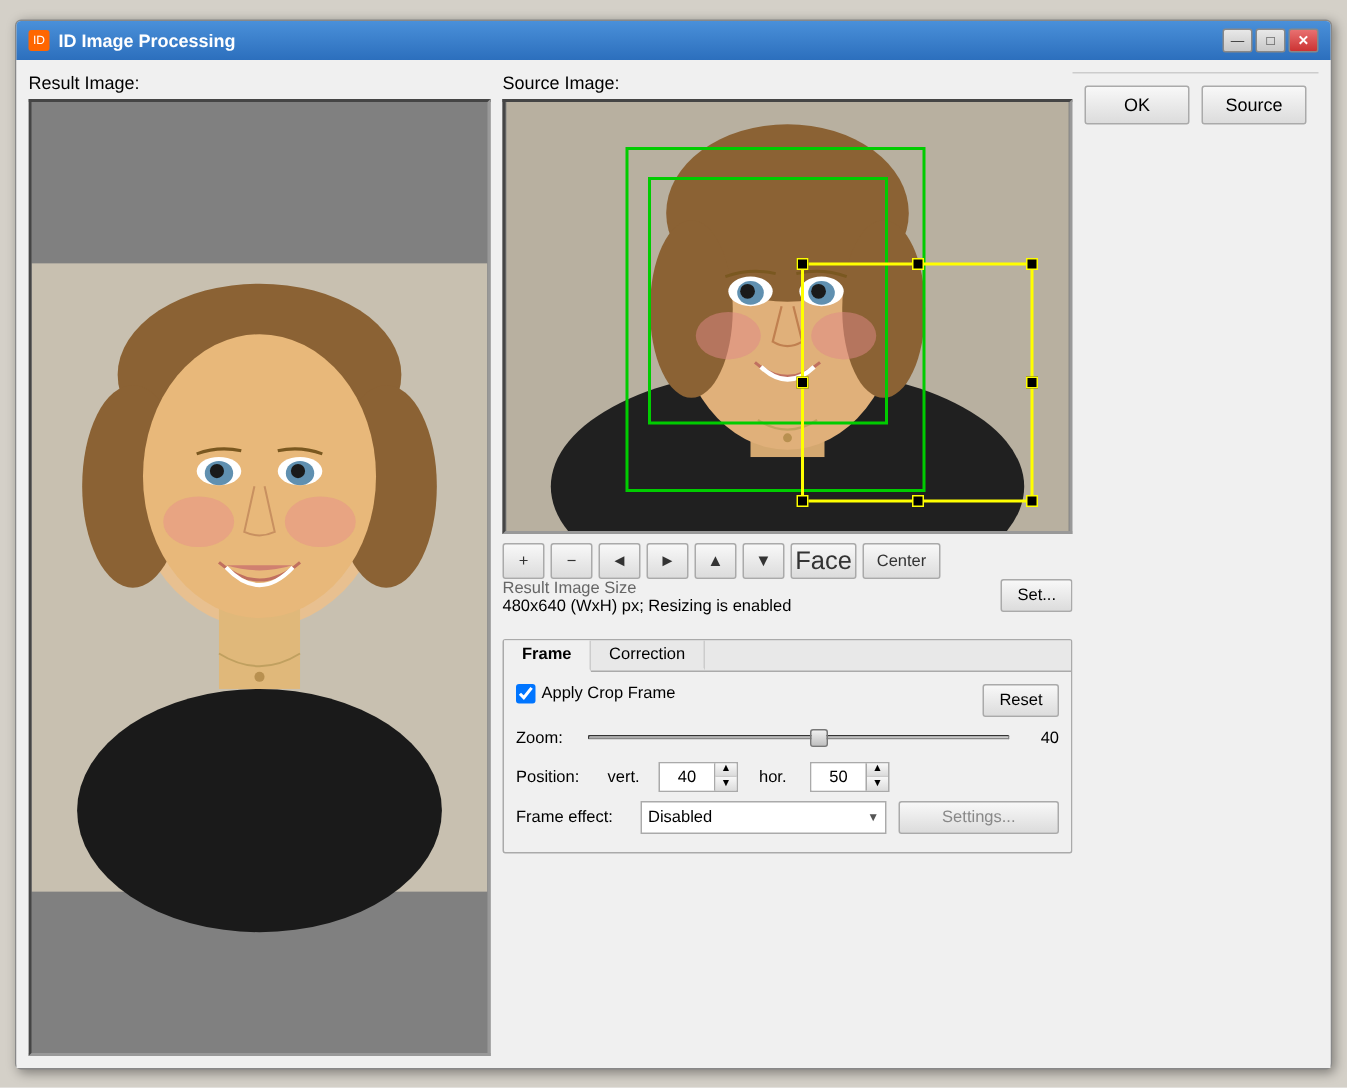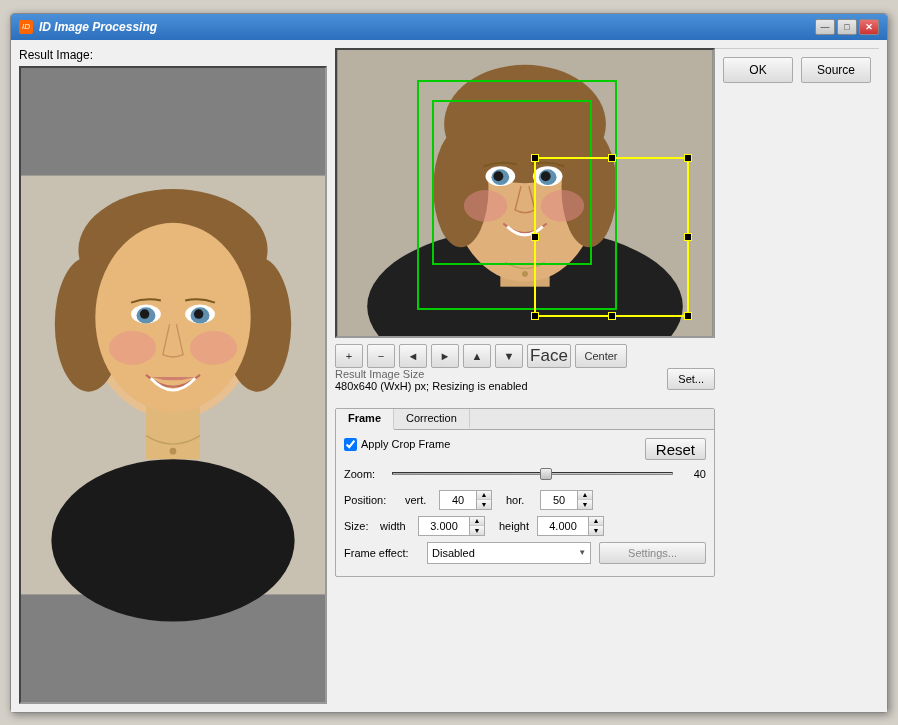--- a/index.html
+++ b/index.html
@@ -31,21 +31,20 @@
       display: flex;
       align-items: center;
       justify-content: space-between;
       border-radius: 3px 3px 0 0;
       height: 26px;
     }
     .title-bar-left {
       display: flex;
       align-items: flex-end;
       gap: 6px;
-      font-style: italic;
     }
     .title-icon {
       width: 14px;
       height: 14px;
       background: #ff6600;
       border-radius: 2px;
       display: flex;
       align-items: center;
       justify-content: center;
       font-size: 8px;
@@ -281,21 +280,21 @@
     .checkbox-input {
       width: 13px;
       height: 13px;
     }
     .reset-btn {
       margin-left: auto;
       background: linear-gradient(to bottom, #f8f8f8, #dcdcdc);
       border: 1px solid #aaa;
       border-radius: 2px;
       cursor: pointer;
-      font-size: 15px;
+      font-size: 11px;
       padding: 2px 10px;
       height: 22px;
     }
     .zoom-row {
       display: flex;
       align-items: center;
       gap: 8px;
       margin-bottom: 8px;
     }
     .zoom-label {
@@ -532,20 +531,21 @@
 
             <path d="M192 298 Q225 308 258 298" fill="#d08070" stroke="none"></path>
 
             <path d="M185 385 Q225 410 265 385" stroke="#c0a060" stroke-width="2" fill="none"></path>
             <circle cx="225" cy="408" r="5" fill="#b89050"></circle>
           </svg>
         </div>
       </div>
 
       <div class="right-panel">
+        <div class="panel-label">Source Image:</div>
 
         <div class="source-image-area">
           <svg width="100%" height="100%" viewBox="0 0 380 290" xmlns="http://www.w3.org/2000/svg">
 
             <rect width="380" height="290" fill="#b8b0a0"></rect>
 
             <ellipse cx="190" cy="260" rx="160" ry="80" fill="#202020"></ellipse>
 
             <rect x="165" y="190" width="50" height="50" fill="#d4a870"></rect>
 
@@ -652,39 +652,20 @@
               <span class="pos-sublabel" style="margin-left:8px;">hor.</span>
               <div class="spinbox">
                 <input class="spin-input" type="text" value="50" style="">
                 <div class="spin-buttons">
                   <button class="spin-btn">▲</button>
                   <button class="spin-btn">▼</button>
                 </div>
               </div>
             </div>
 
-            <div class="size-row">
-              <span class="size-label">Size:</span>
-              <span class="size-sublabel">width</span>
-              <div class="spinbox">
-                <input class="spin-input" type="text" value="3.000" style="width: 50px;">
-                <div class="spin-buttons">
-                  <button class="spin-btn">▲</button>
-                  <button class="spin-btn">▼</button>
-                </div>
-              </div>
-              <span class="size-sublabel" style="margin-left:8px;">height</span>
-              <div class="spinbox">
-                <input class="spin-input" type="text" value="4.000" style="width: 50px;">
-                <div class="spin-buttons">
-                  <button class="spin-btn">▲</button>
-                  <button class="spin-btn">▼</button>
-                </div>
-              </div>
-            </div>
 
             <div class="frame-effect-row">
               <span class="fe-label">Frame effect:</span>
               <div class="dropdown">
                 <span>Disabled</span>
                 <span class="dropdown-arrow">▼</span>
               </div>
               <button class="settings-btn">Settings...</button>
             </div>
           </div>

